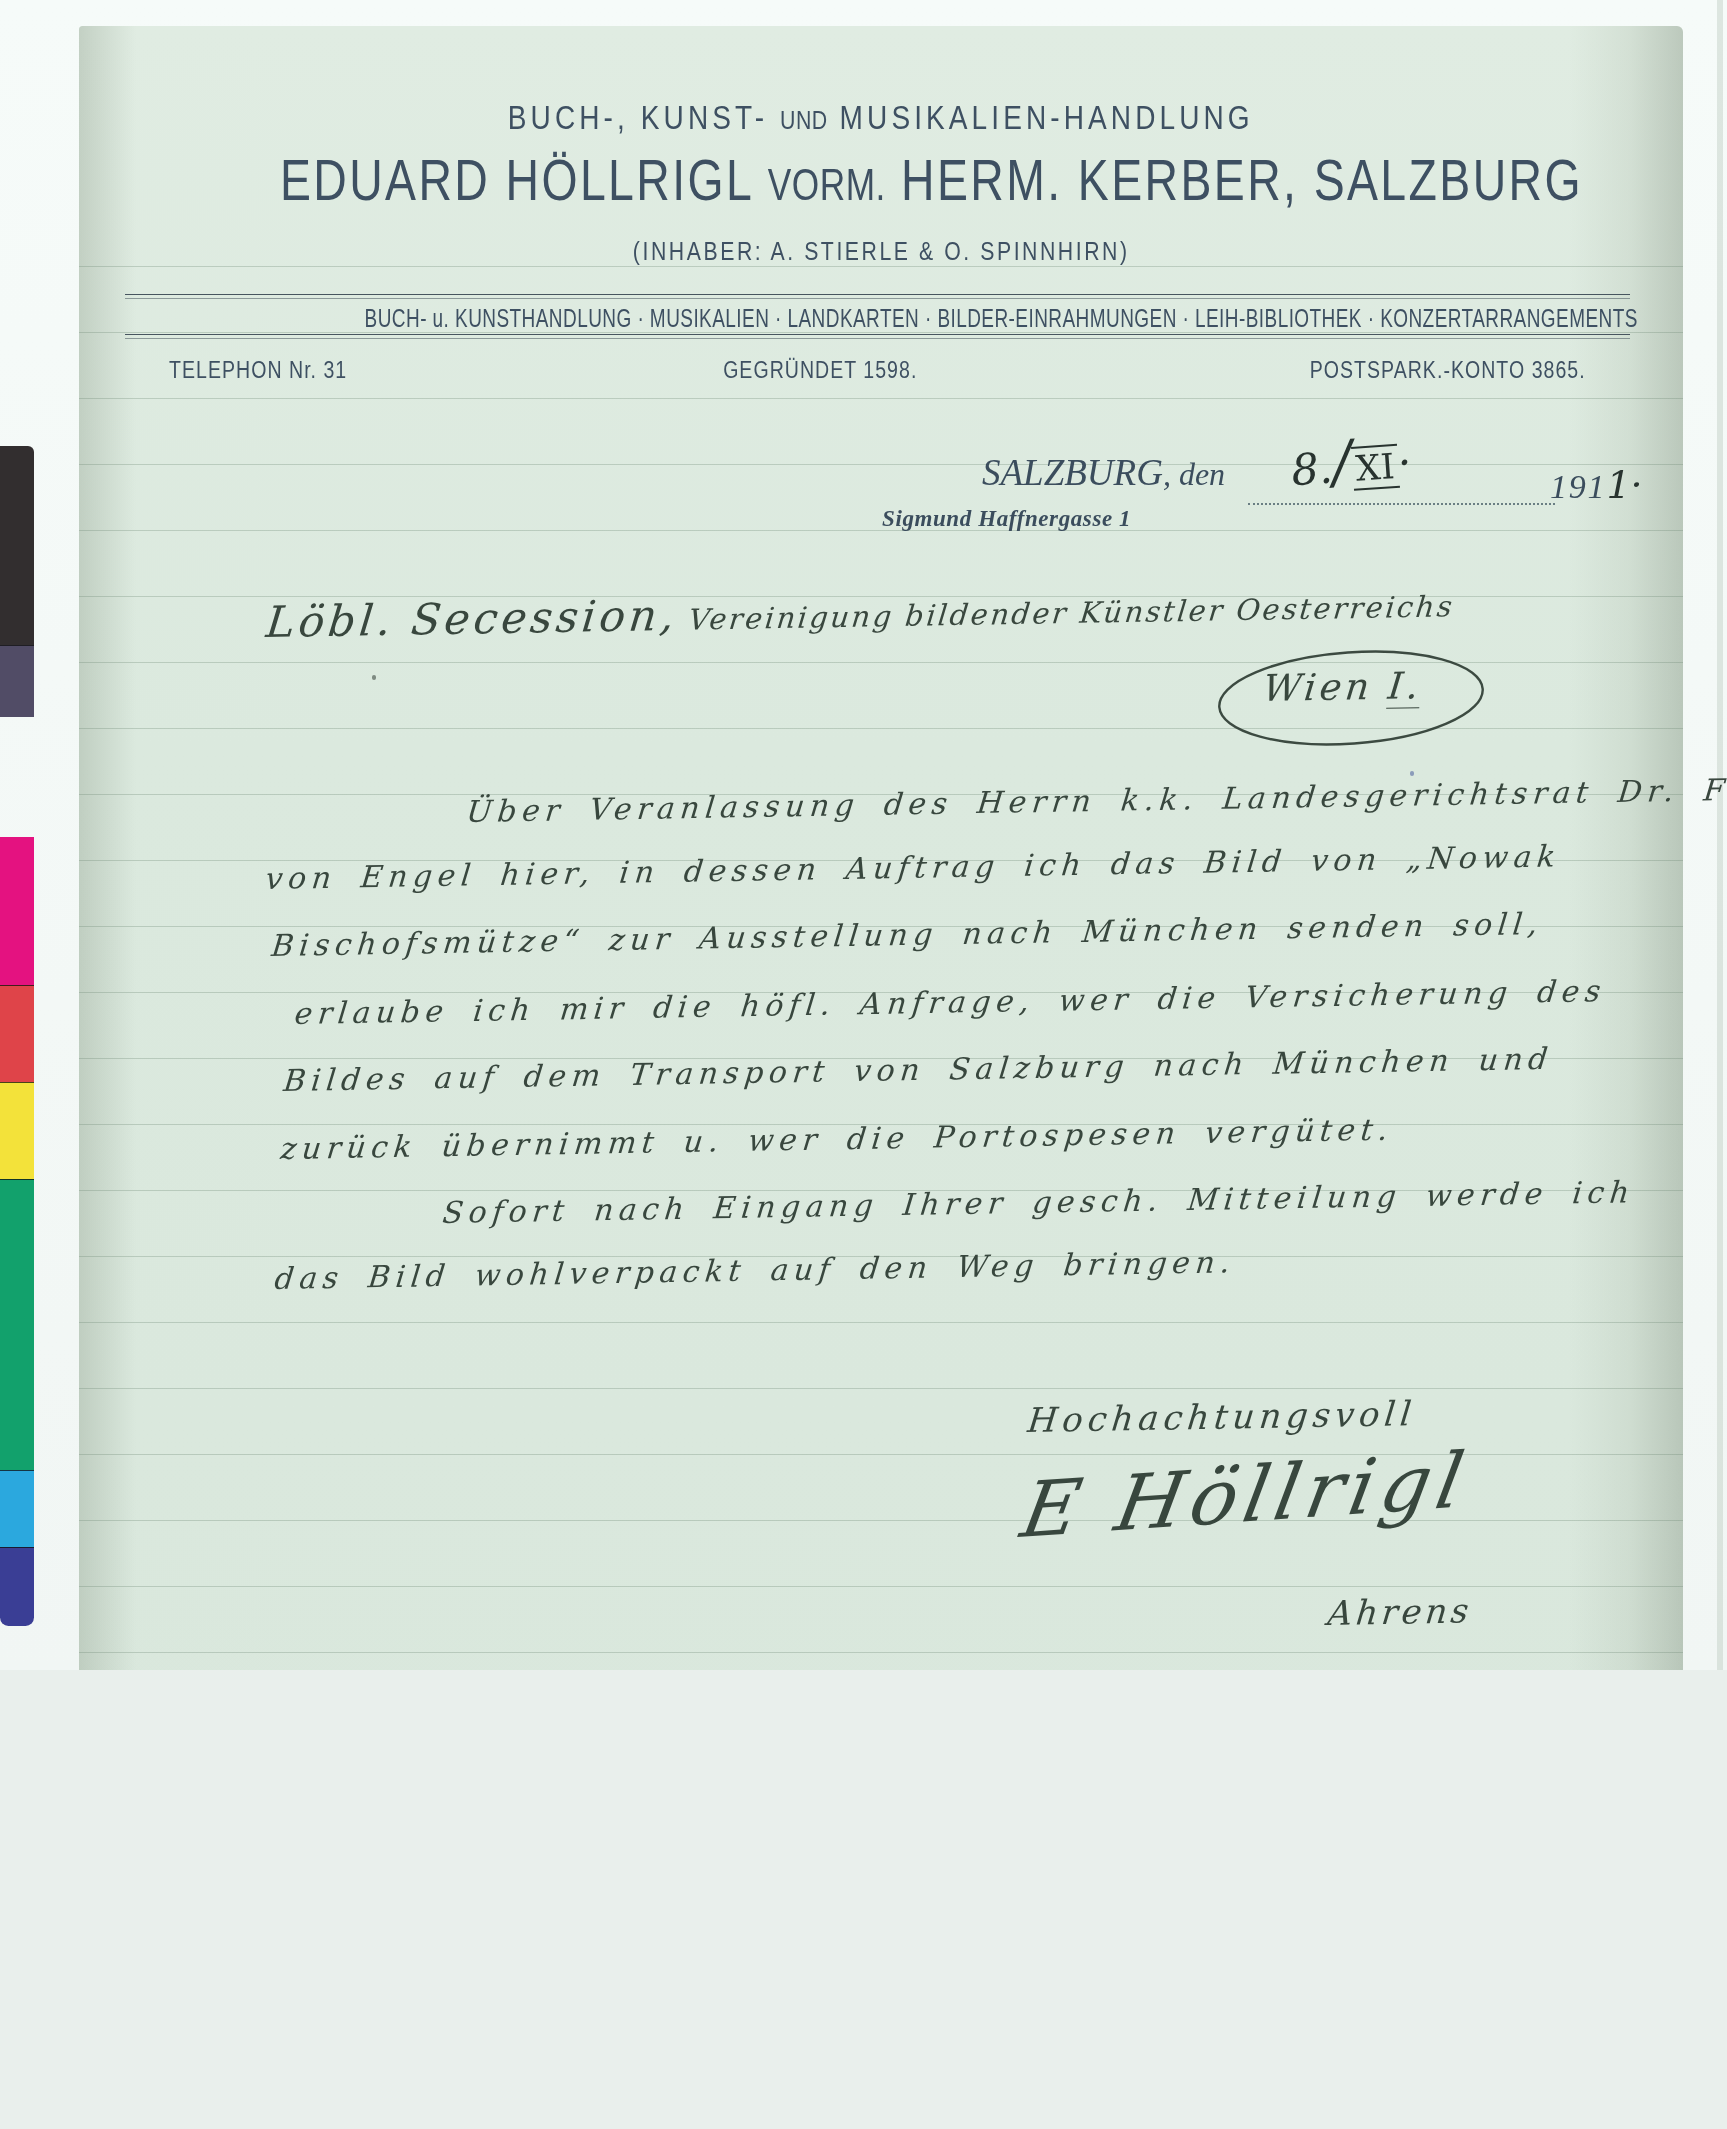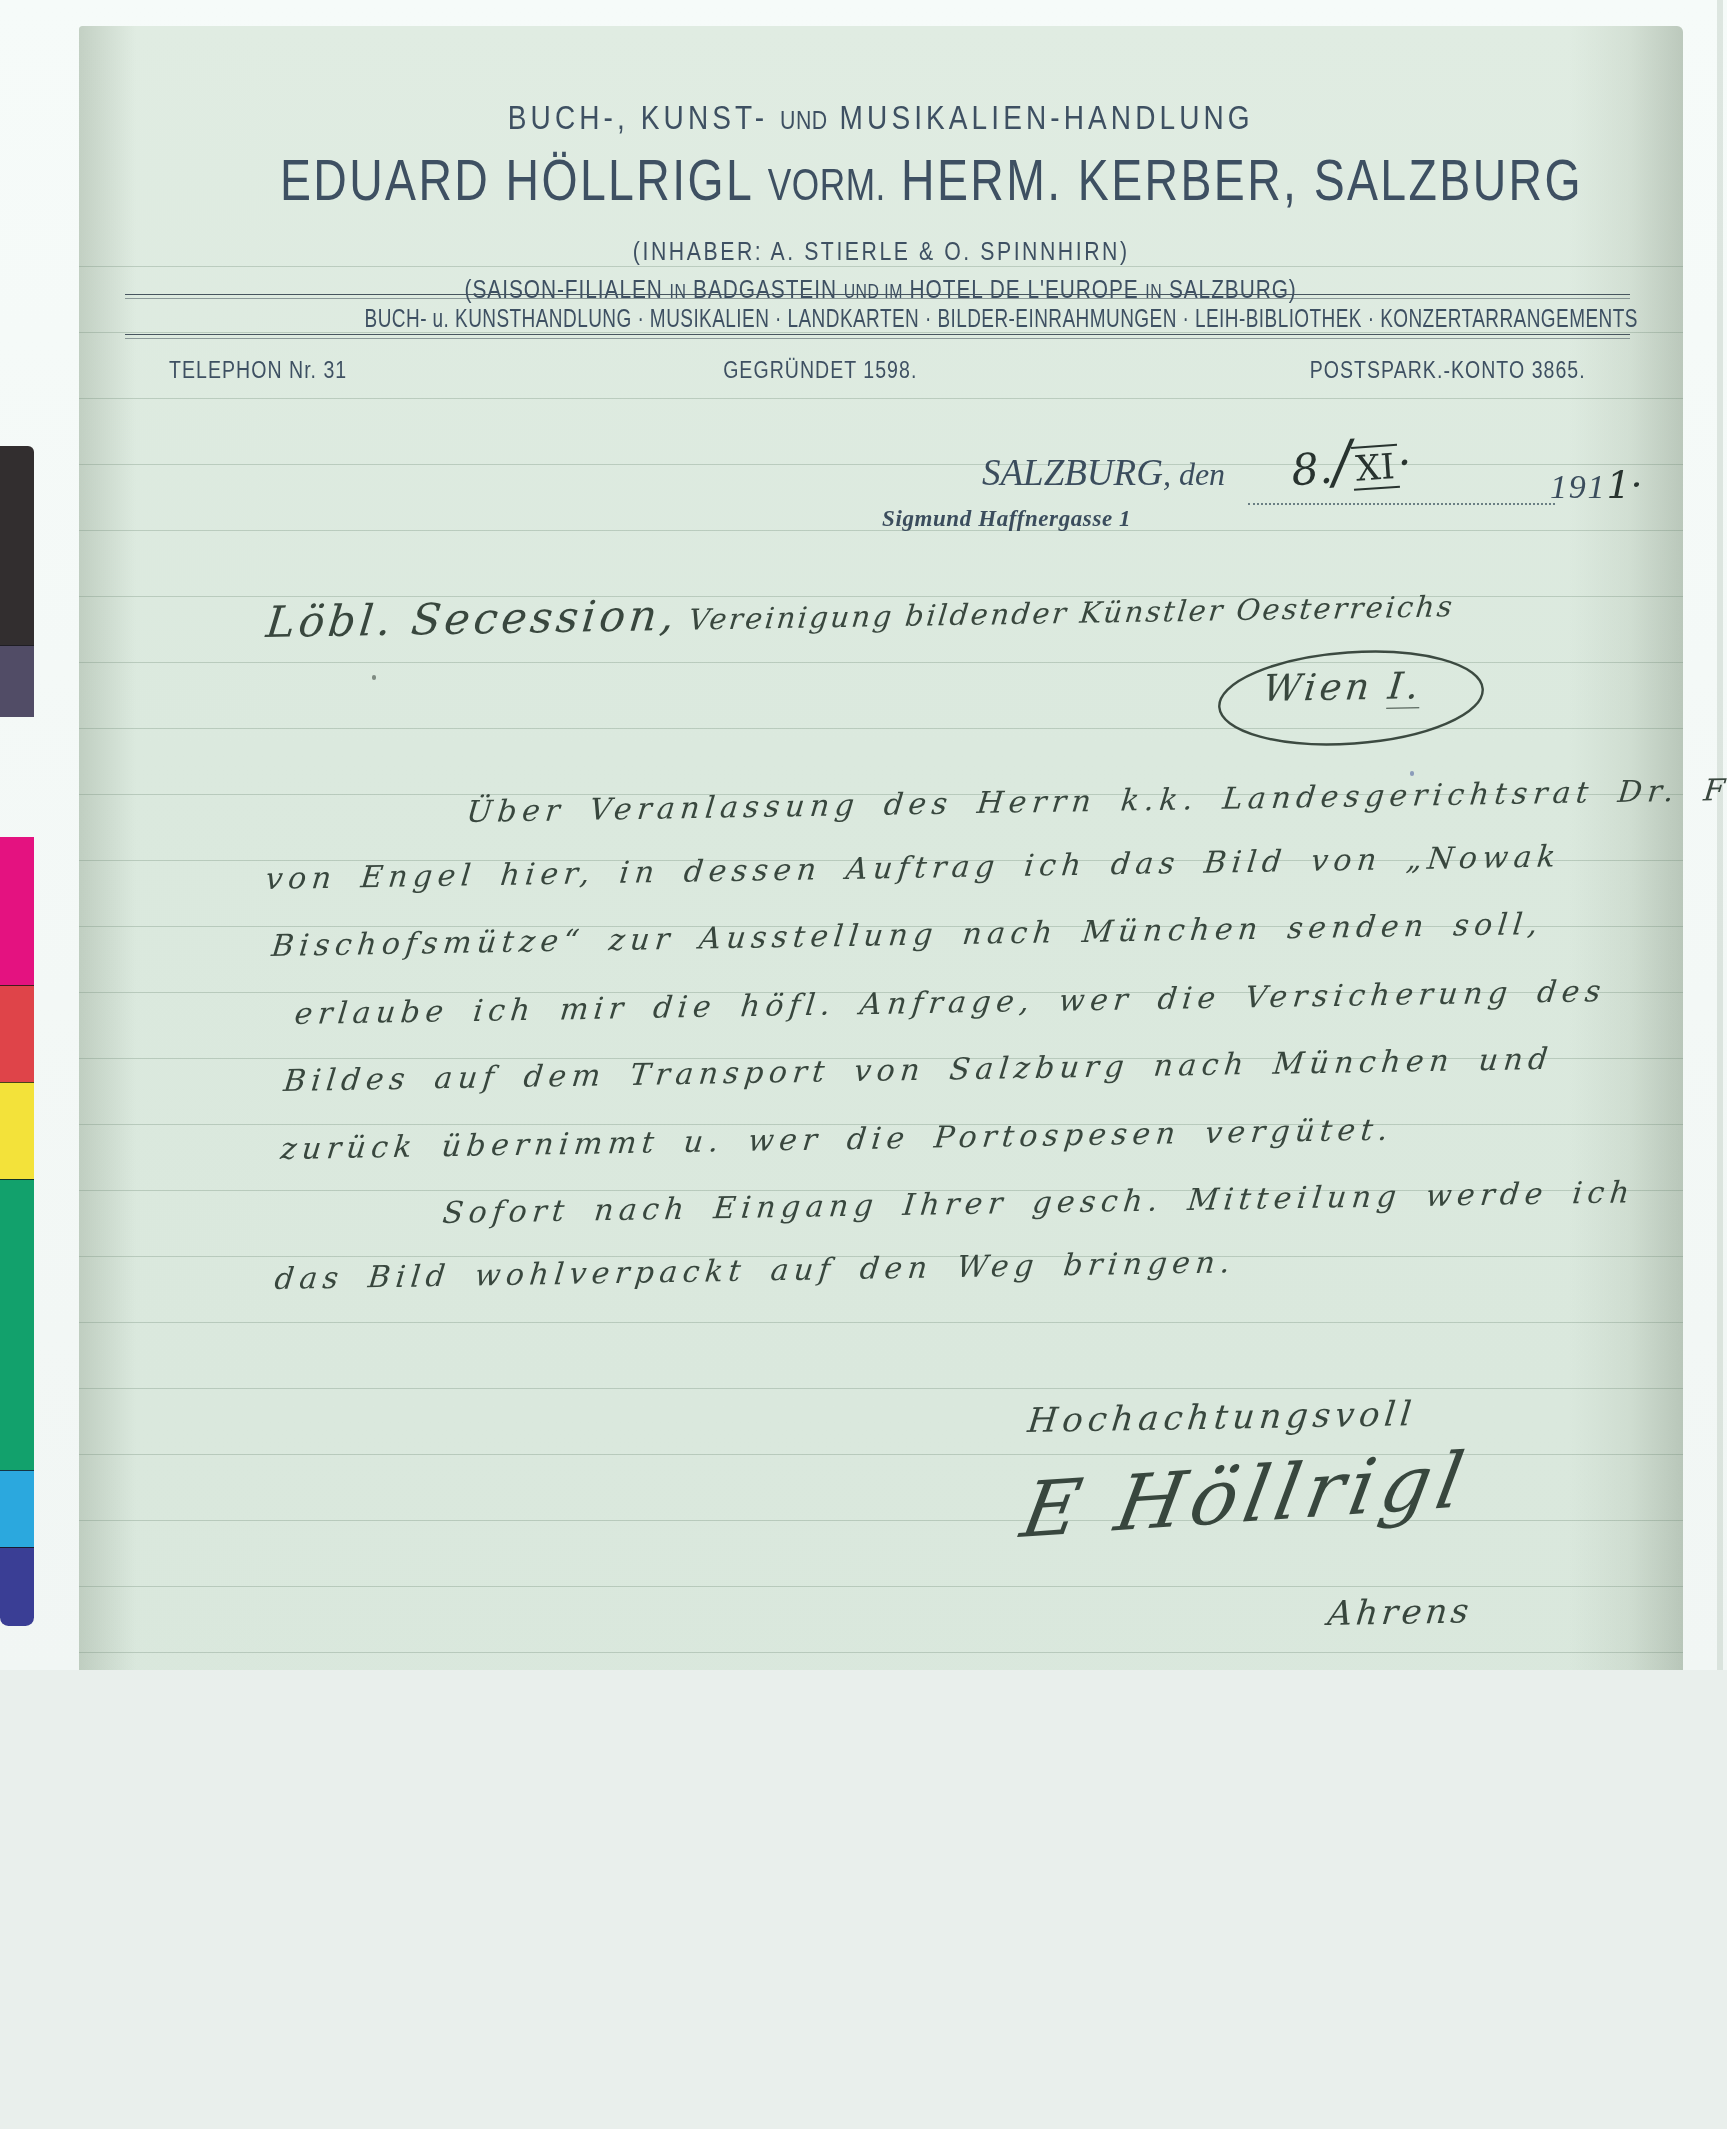--- a/index.html
+++ b/index.html
@@ -102,21 +102,20 @@
 
   <div class="paper">
     <div class="rules"></div>
 
     <div class="lh lh-trade"><span class="cond"><span>BUCH-, KUNST- </span><span class="small-in">UND</span><span> MUSIKALIEN-HANDLUNG</span></span></div>
 
     <div class="lh lh-name"><span class="cond"><span>EDUARD HÖLLRIGL </span><span class="small-in">VORM.</span><span> HERM. KERBER, SALZBURG</span></span></div>
 
     <div class="lh lh-owners"><span class="cond">(INHABER: A. STIERLE &amp; O. SPINNHIRN)</span></div>
 
-    <div class="lh lh-branches"><span class="cond"><span>(SAISON-FILIALEN </span><span class="small-in">IN</span><span> BADGASTEIN </span><span class="small-in">UND IM</span><span> HOTEL DE L'EUROPE </span><span class="small-in">IN</span><span> SALZBURG)</span></span></div>
 
     <div class="rule rule-1"></div>
 
     <div class="lh lh-services"><span class="cond">BUCH- u. KUNSTHANDLUNG · MUSIKALIEN · LANDKARTEN · BILDER-EINRAHMUNGEN · LEIH-BIBLIOTHEK · KONZERTARRANGEMENTS</span></div>
 
     <div class="rule rule-2"></div>
 
     <div class="lh-info">
       <span class="cond" style="transform-origin:left center;">TELEPHON Nr. 31</span>
       <span class="cond">GEGRÜNDET 1598.</span>

